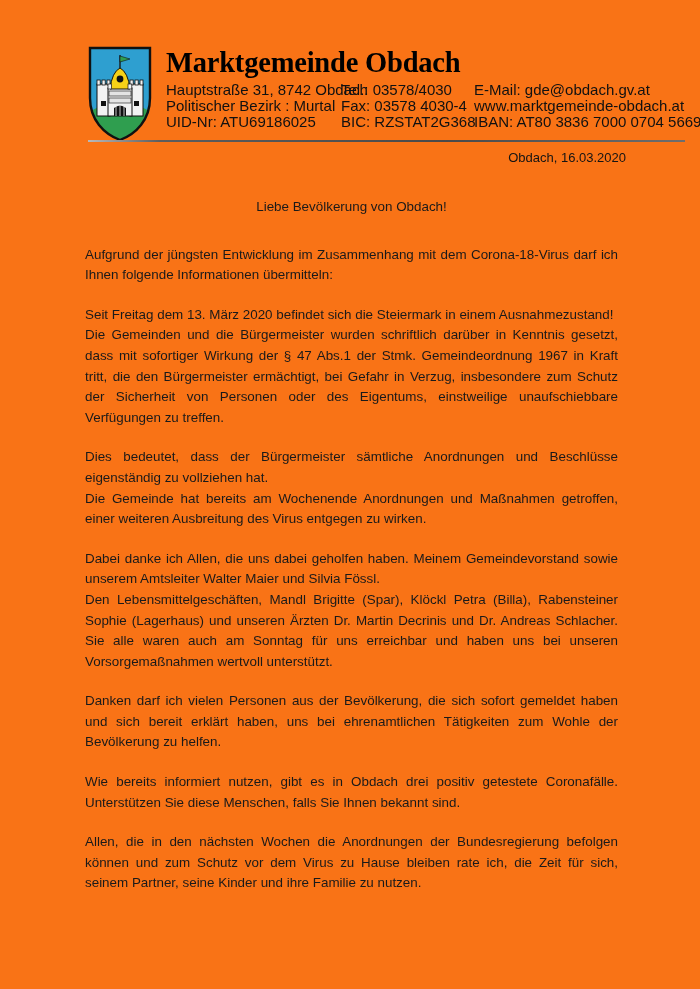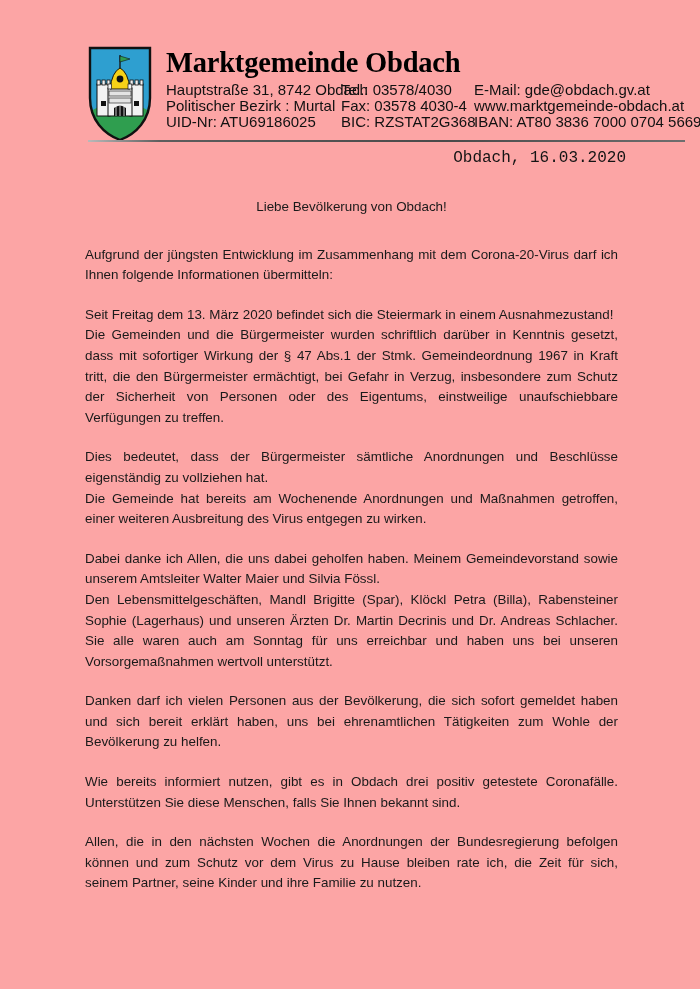--- a/index.html
+++ b/index.html
@@ -4,21 +4,21 @@
 <style>
   html, body {
     margin: 0;
     padding: 0;
     background: #ffffff;
   }
   .page {
     position: relative;
     width: 700px;
     height: 989px;
-    background: #fca5a5;
+    background: #f97316;
     overflow: hidden;
     font-family: "Liberation Sans", sans-serif;
     color: #1a1a1a;
   }
 
   
   .letterhead {
     position: absolute;
     left: 88px;
     top: 46px;
@@ -66,25 +66,24 @@
     top: 140px;
     width: 597px;
     height: 2px;
     background: linear-gradient(to right, #b9b9b9 0%, #5d5d5d 12%, #4a4a4a 60%, #6e6e6e 100%);
   }
 
   .place-date {
     position: absolute;
     right: 74px;
     top: 150px;
-    font-size: 16px;
+    font-size: 13px;
     line-height: 16px;
     color: #141414;
     white-space: nowrap;
-    font-family: Liberation Mono, monospace;
   }
 
   
   .body-text {
     position: absolute;
     left: 85px;
     top: 197px;
     width: 533px;
     font-size: 13.4px;
     line-height: 20.6px;
@@ -181,21 +180,21 @@
   </div>
 
   <div class="rule"></div>
 
   <div class="place-date">Obdach, 16.03.2020</div>
 
   <div class="body-text">
 
     <p class="para salutation">Liebe Bevölkerung von Obdach!</p>
 
-    <p class="para">Aufgrund der jüngsten Entwicklung im Zusammenhang mit dem Corona-20-Virus darf ich Ihnen folgende Informationen übermitteln:</p>
+    <p class="para">Aufgrund der jüngsten Entwicklung im Zusammenhang mit dem Corona-18-Virus darf ich Ihnen folgende Informationen übermitteln:</p>
 
     <p class="para nogap">Seit Freitag dem 13. März 2020 befindet sich die Steiermark in einem Ausnahmezustand!</p>
 
     <p class="para">Die Gemeinden und die Bürgermeister wurden schriftlich darüber in Kenntnis gesetzt, dass mit sofortiger Wirkung der § 47 Abs.1 der Stmk. Gemeindeordnung 1967 in Kraft tritt, die den Bürgermeister ermächtigt, bei Gefahr in Verzug, insbesondere zum Schutz der Sicherheit von Personen oder des Eigentums, einstweilige unaufschiebbare Verfügungen zu treffen.</p>
 
     <p class="para nogap">Dies bedeutet, dass der Bürgermeister sämtliche Anordnungen und Beschlüsse eigenständig zu vollziehen hat.</p>
 
     <p class="para">Die Gemeinde hat bereits am Wochenende Anordnungen und Maßnahmen getroffen, einer weiteren Ausbreitung des Virus entgegen zu wirken.</p>
 
     <p class="para nogap">Dabei danke ich Allen, die uns dabei geholfen haben. Meinem Gemeindevorstand sowie unserem Amtsleiter Walter Maier und Silvia Fössl.</p>

